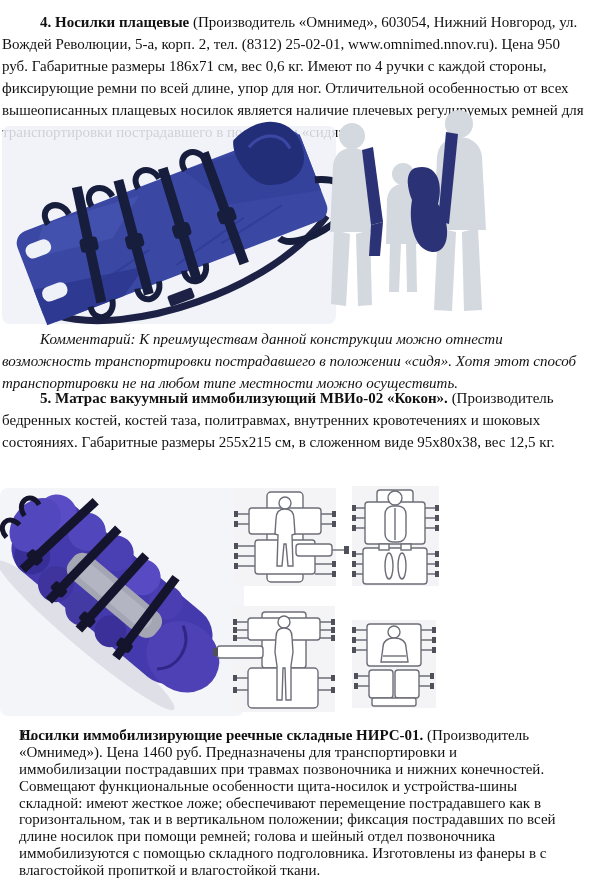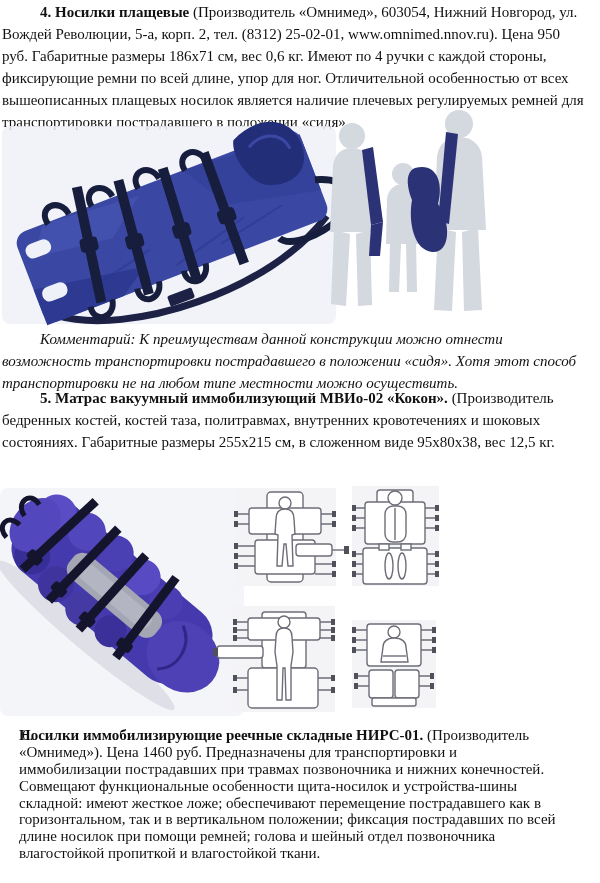--- a/index.html
+++ b/index.html
@@ -19,21 +19,21 @@
   #item6-number{position:absolute;left:22px;top:0;line-height:17px;}
   #item6-text{margin-left:19px;width:545px;}
   #item6-text .tline6{white-space:pre;line-height:16.9px;height:16.9px;}
   .fig{position:absolute;left:0;width:600px;pointer-events:none;}
   #fig1{top:104px;height:222px;}
   #fig2{top:474px;height:246px;}
 </style>
 </head>
 <body>
 
-<div class="para" id="item4" style="top:1px">
+<div class="para" id="item4" style="top:11px">
   <div class="tline indent"><span class="bold">4. Носилки плащевые</span><span> (Производитель «Омнимед», 603054, Нижний Новгород, ул.</span></div>
   <div class="tline">Вождей Революции, 5-а, корп. 2, тел. (8312) 25-02-01, www.omnimed.nnov.ru). Цена 950</div>
   <div class="tline">руб. Габаритные размеры 186х71 см, вес 0,6 кг. Имеют по 4 ручки с каждой стороны,</div>
   <div class="tline">фиксирующие ремни по всей длине, упор для ног. Отличительной особенностью от всех</div>
   <div class="tline">вышеописанных плащевых носилок является наличие плечевых регулируемых ремней для</div>
   <div class="tline">транспортировки пострадавшего в положении «сидя».</div>
 </div>
 
 <svg id="fig1" class="fig" viewBox="0 0 600 222">
   <rect x="2" y="22" width="334" height="198" rx="8" fill="#eef1f7" opacity="0.85"></rect>
@@ -265,15 +265,16 @@
 <div id="item6-block">
   <span id="item6-number">6.</span>
   <div id="item6-text">
     <div class="tline6"><span class="bold">Носилки иммобилизирующие реечные складные НИРС-01.</span><span> (Производитель</span></div>
     <div class="tline6">«Омнимед»). Цена 1460 руб. Предназначены для транспортировки и</div>
     <div class="tline6">иммобилизации пострадавших при травмах позвоночника и нижних конечностей.</div>
     <div class="tline6">Совмещают функциональные особенности щита-носилок и устройства-шины</div>
     <div class="tline6">складной: имеют жесткое ложе; обеспечивают перемещение пострадавшего как в</div>
     <div class="tline6">горизонтальном, так и в вертикальном положении; фиксация пострадавших по всей</div>
     <div class="tline6">длине носилок при помощи ремней; голова и шейный отдел позвоночника</div>
+    <div class="tline6">иммобилизуются с помощью складного подголовника. Изготовлены из фанеры в с</div>
     <div class="tline6">влагостойкой пропиткой и влагостойкой ткани.</div>
   </div>
 </div>
 
 </body></html>

